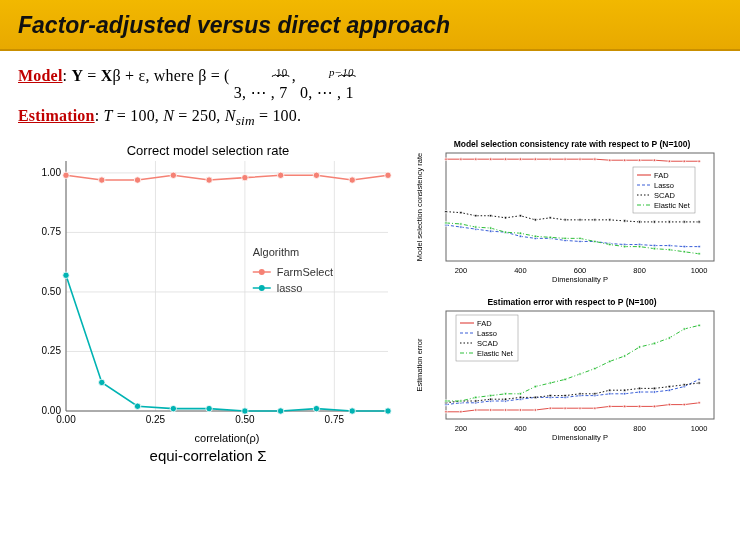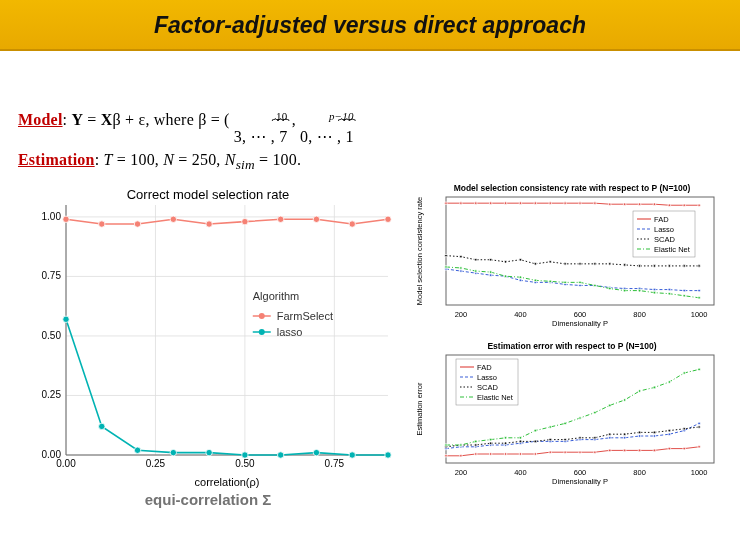--- a/index.html
+++ b/index.html
@@ -1,32 +1,32 @@
 <!DOCTYPE html>
 <html><head>
 <meta charset="utf-8">
 <style>
   html,body{margin:0;padding:0;font-family:"Helvetica Neue",Helvetica,Arial,sans-serif;background:#fff;color:#000;}
   body{width:740px;height:535px;position:relative;overflow:hidden;}
   .titlebar{background:linear-gradient(#f2b800,#e8a900);border-bottom:2px solid #c98f00;padding:12px 18px 10px;}
-  .titlebar h1{margin:0;font-size:23px;font-weight:700;font-style:italic;color:#111;text-align:center;}
-  .content{padding:10px 18px 0 18px;margin-top:44px;}
+  .titlebar h1{margin:0;font-size:23px;font-weight:700;font-style:italic;color:#111;}
+  .content{padding:10px 18px 0 18px;}
   .mathline{font-size:16px;margin:6px 0 4px;letter-spacing:.2px;}
   .mathline .lbl{color:#c00000;font-weight:700;text-decoration:underline;}
   .serif{font-family:"Times New Roman",Times,serif;}
   .bf{font-weight:700;}
   .it{font-style:italic;}
   .overbrace{display:inline-block;text-align:right;vertical-align:top;line-height:1;}
   .overbrace .ob-top{font-size:11px;display:block;}
   .overbrace .ob-brace{font-size:12px;display:block;line-height:.6;letter-spacing:-2px;}
   .overbrace .ob-body{font-size:16px;display:block;}
   .charts{display:flex;gap:14px;margin-top:6px;}
   .left{width:380px;}
   .right{width:310px;display:flex;flex-direction:column;gap:8px;}
-  .caption{color:#737373;font-weight:700;text-align:center;font-size:15px;margin-top:2px;}
+  .caption{color:#000000;font-weight:400;text-align:center;font-size:15px;margin-top:2px;}
   svg{display:block;}
   .grid line{stroke:#ddd;stroke-width:.8;}
   .small-title{font-size:8.5px;font-weight:700;text-anchor:middle;}
   .legend text{font-size:7.5px;}
   .legend rect{fill:#fff;stroke:#888;stroke-width:.5;}
   .legend-main text{font-size:11px;}
 </style>
 </head>
 <body>
 

